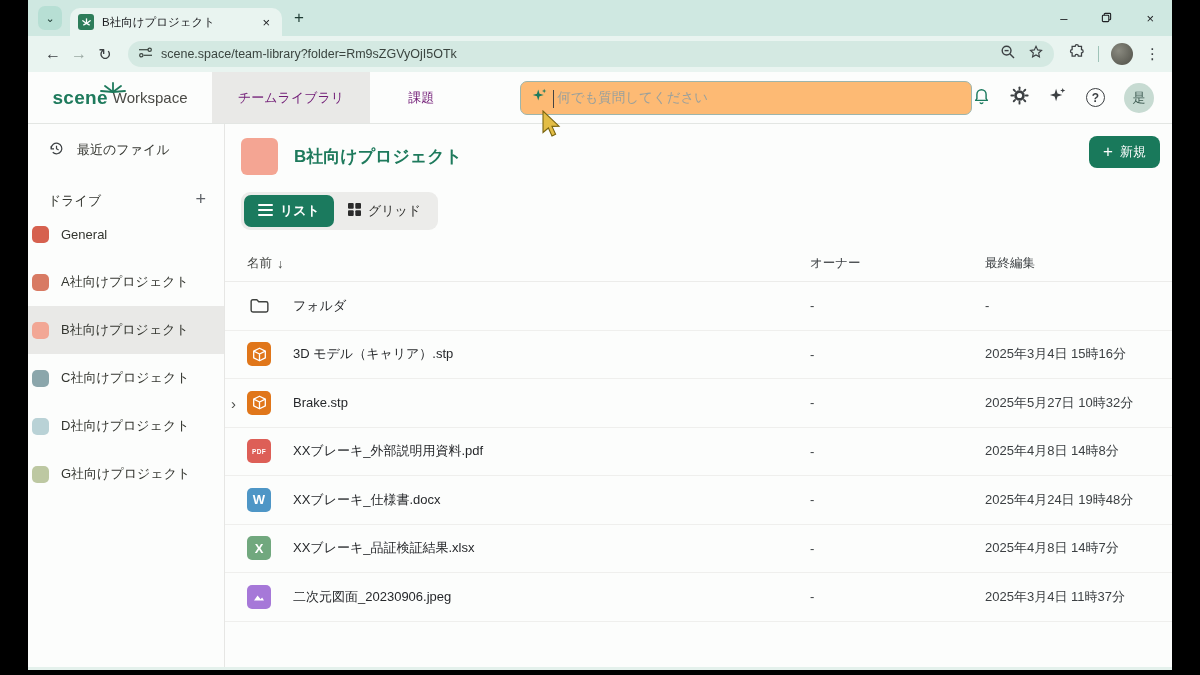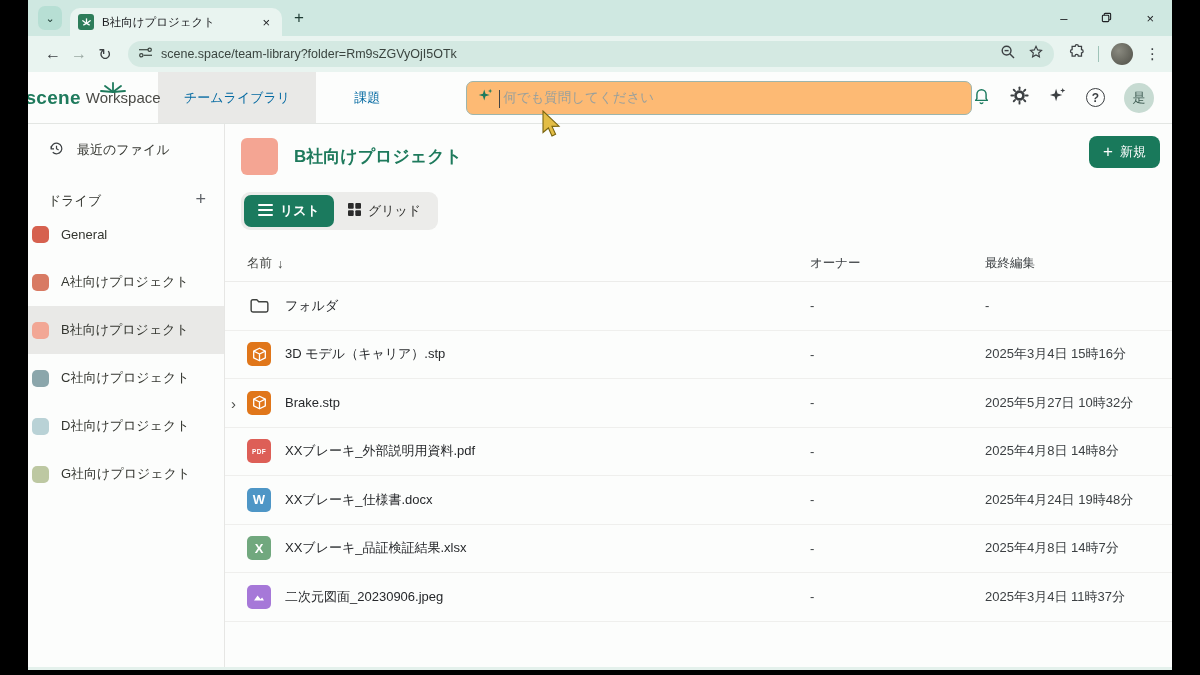--- a/index.html
+++ b/index.html
@@ -34,27 +34,27 @@
   .omni-right { display:flex; align-items:center; gap:12px; }
   .chrome-right { display:flex; align-items:center; gap:12px; padding-left:4px; }
   .vsep { width:1px; height:16px; background:#9fc3b8; }
   .chrome-avatar { width:22px; height:22px; border-radius:50%;
     background:radial-gradient(circle at 35% 35%, #8a8a80, #4d4d45); }
   .kebab { font-size:15px; color:#3c4043; letter-spacing:0; }
 
   
   .appbar { height:52px; background:#fcfdfc; border-bottom:1px solid #e3e6e3;
     display:flex; align-items:stretch; }
-  .logo { width:130px; display:flex; align-items:center; justify-content:center;
+  .logo { width:184px; display:flex; align-items:center; justify-content:center;
     position:relative; }
   .logo-rays { position:absolute; top:7px; left:72px; }
   .logo-scene { font-size:19px; font-weight:700; color:#1e7a5c; letter-spacing:.3px; }
   .logo-ws { font-size:15px; color:#4a4a46; margin-left:5px; }
   .app-tab { display:flex; align-items:center; padding:0 26px; font-size:13px;
-    color:#0369a1; }
+    color:#701a75; }
   .app-tab.active { background:#e9e9e7; }
   .app-tab.plain { padding:14px 38px; }
   .searchbox { flex:1; max-width:548px; height:34px; align-self:center;
     margin-left:48px; background:#fdba74; border:1px solid #9db5ac; border-radius:7px;
     display:flex; align-items:center; padding:0 10px; position:relative; }
   .searchbox input { border:none; outline:none; flex:1; font-size:13.5px;
     color:#26282b; margin-left:9px; background:transparent;
     font-family:"Liberation Sans","DejaVu Sans",sans-serif; }
   .searchbox input::placeholder { color:#9aa09c; }
   .caret { position:absolute; left:32px; top:8px; width:1px; height:18px; background:#444; }
@@ -97,21 +97,21 @@
   .seg-btn.active { background:#1b7a5e; color:#fff; font-weight:700; }
 
   
   .tbl { margin-top:16px; }
   .tr { display:grid; grid-template-columns:1fr 175px 187px; align-items:center;
     position:relative; }
   .tr.head { height:36px; font-size:12.5px; color:#454744;
     border-bottom:1px solid #ececea; }
   .tr.row { height:48.5px; font-size:13px; color:#26282b;
     border-bottom:1px solid #efefed; }
-  .cell-name { display:flex; align-items:center; gap:14px; padding-left:22px;
+  .cell-name { display:flex; align-items:center; gap:22px; padding-left:22px;
     overflow:hidden; white-space:nowrap; }
   .head .cell-name { gap:5px; }
   .cell-plain { color:#3c4043; }
   .chev { position:absolute; left:6px; top:50%; transform:translateY(-50%);
     font-size:15px; color:#4b4d4a; display:none; }
   .row.expandable .chev { display:block; }
   .file-icon { width:24px; height:24px; border-radius:5px; flex:none; display:flex;
     align-items:center; justify-content:center; color:#fff; font-weight:700; }
   .file-icon.plain { background:transparent; }
   .file-icon.badge { font-size:13px; }

